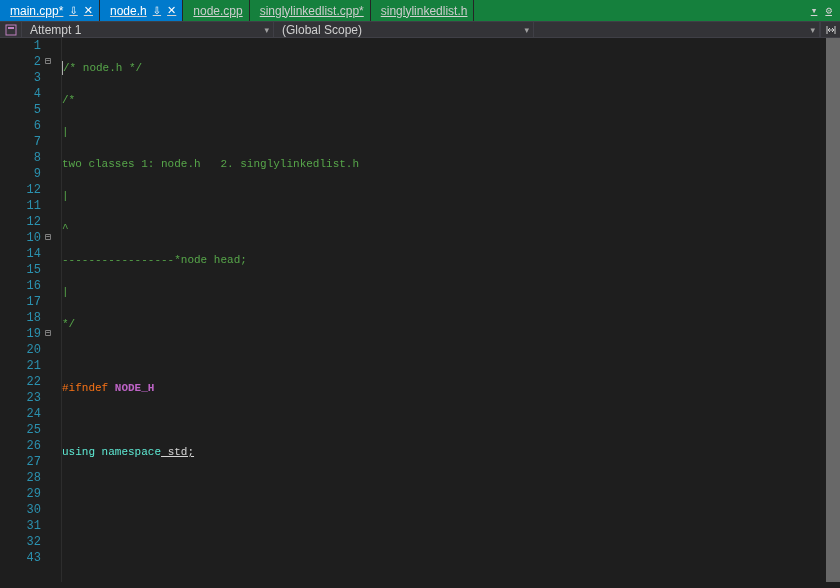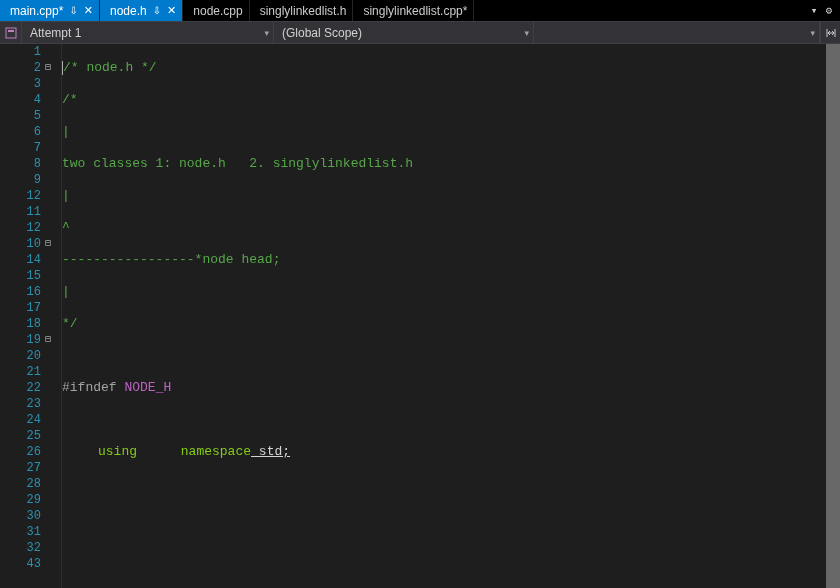--- a/index.html
+++ b/index.html
@@ -9,23 +9,24 @@
     background: #1e1e1e;
     font-family: Consolas, "Courier New", monospace;
     font-size: 13px;
     overflow: hidden;
     color: #d4d4d4;
   }
   
   .tab-bar {
     display: flex;
     align-items: center;
-    background: #000000;
+    background: #15803d;
     height: 22px;
     border-bottom: 1px solid #3f3f46;
+    text-decoration: underline;
   }
   .tab {
     display: flex;
     align-items: center;
     height: 100%;
     padding: 0 6px 0 10px;
     cursor: pointer;
     border-right: 1px solid #252526;
     color: #cccccc;
     font-family: "Segoe UI", Tahoma, sans-serif;
@@ -50,21 +51,21 @@
     align-items: center;
     padding-right: 4px;
     color: #cccccc;
   }
   .tab-bar-controls span { padding: 0 4px; font-size: 11px; cursor: pointer; }
   
   .scope-bar {
     display: flex;
     align-items: stretch;
     background: #333337;
-    height: 22px;
+    height: 16px;
     border-bottom: 1px solid #3f3f46;
     font-family: "Segoe UI", Tahoma, sans-serif;
     font-size: 12px;
     color: #d0d0d0;
   }
   .scope-icon {
     width: 22px;
     display: flex;
     align-items: center;
     justify-content: center;
@@ -122,32 +123,32 @@
     width: 14px;
   }
   .fold-mark {
     position: absolute;
     font-size: 10px;
     color: #a0a0a0;
     cursor: pointer;
   }
   .code {
     flex: 1;
-    padding-top: 0px;
-    font-size: 13px;
+    padding-top: 6px;
+    font-size: 11px;
     line-height: 16px;
     white-space: pre;
     position: relative;
   }
   .cl { height: 16px; }
   .c-comment { color: #57a64a; }
   .c-str { color: #d69d85; }
-  .c-key { color: #84cc16; margin-left: 36px; }
-  .c-pp { color: #a3a3a3; }
-  .c-ppdef { color: #bd63c5; }
+  .c-key { color: #5eead4; }
+  .c-pp { color: #f97316; }
+  .c-ppdef { color: #bd63c5; font-weight: bold; }
   .c-text { color: #d4d4d4; text-decoration: underline; }
   .scrollbar-v {
     width: 14px;
     background: #3e3e42;
   }
   .scrollbar-v .thumb {
     background: #686868;
     width: 100%;
   }
   .cursor {
@@ -169,24 +170,24 @@
   </div>
   <div class="tab active">
     <span>node.h</span>
     <span class="pin">⇩</span>
     <span class="close">✕</span>
   </div>
   <div class="tab">
     <span>node.cpp</span>
   </div>
   <div class="tab">
+    <span>singlylinkedlist.cpp*</span>
+  </div>
+  <div class="tab">
     <span>singlylinkedlist.h</span>
-  </div>
-  <div class="tab">
-    <span>singlylinkedlist.cpp*</span>
   </div>
   <div class="tab-bar-controls">
     <span>▾</span>
     <span>⚙</span>
   </div>
 </div>
 
 <div class="scope-bar">
   <div class="scope-icon">
     <svg width="12" height="12" viewBox="0 0 12 12">

